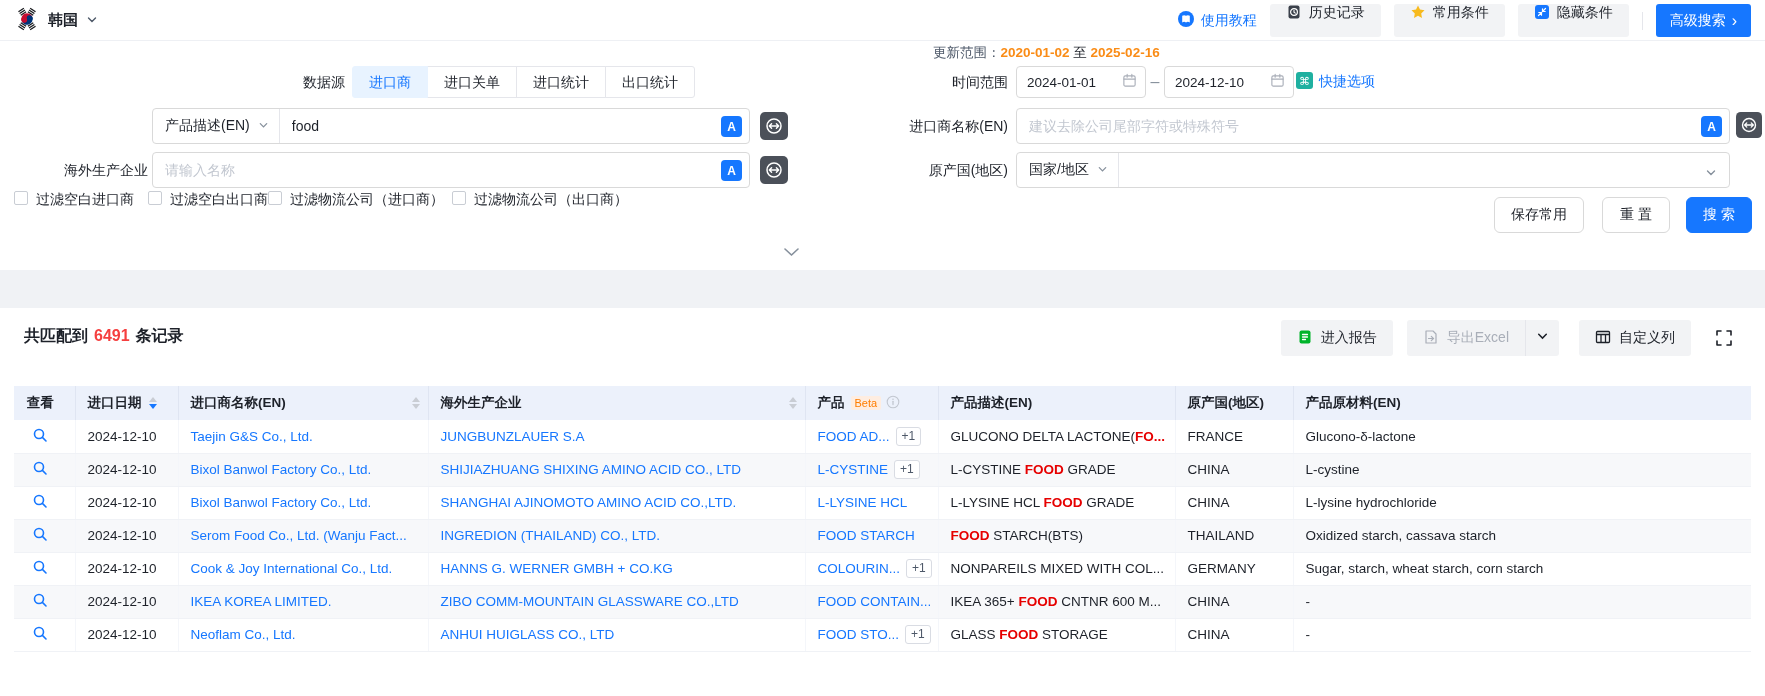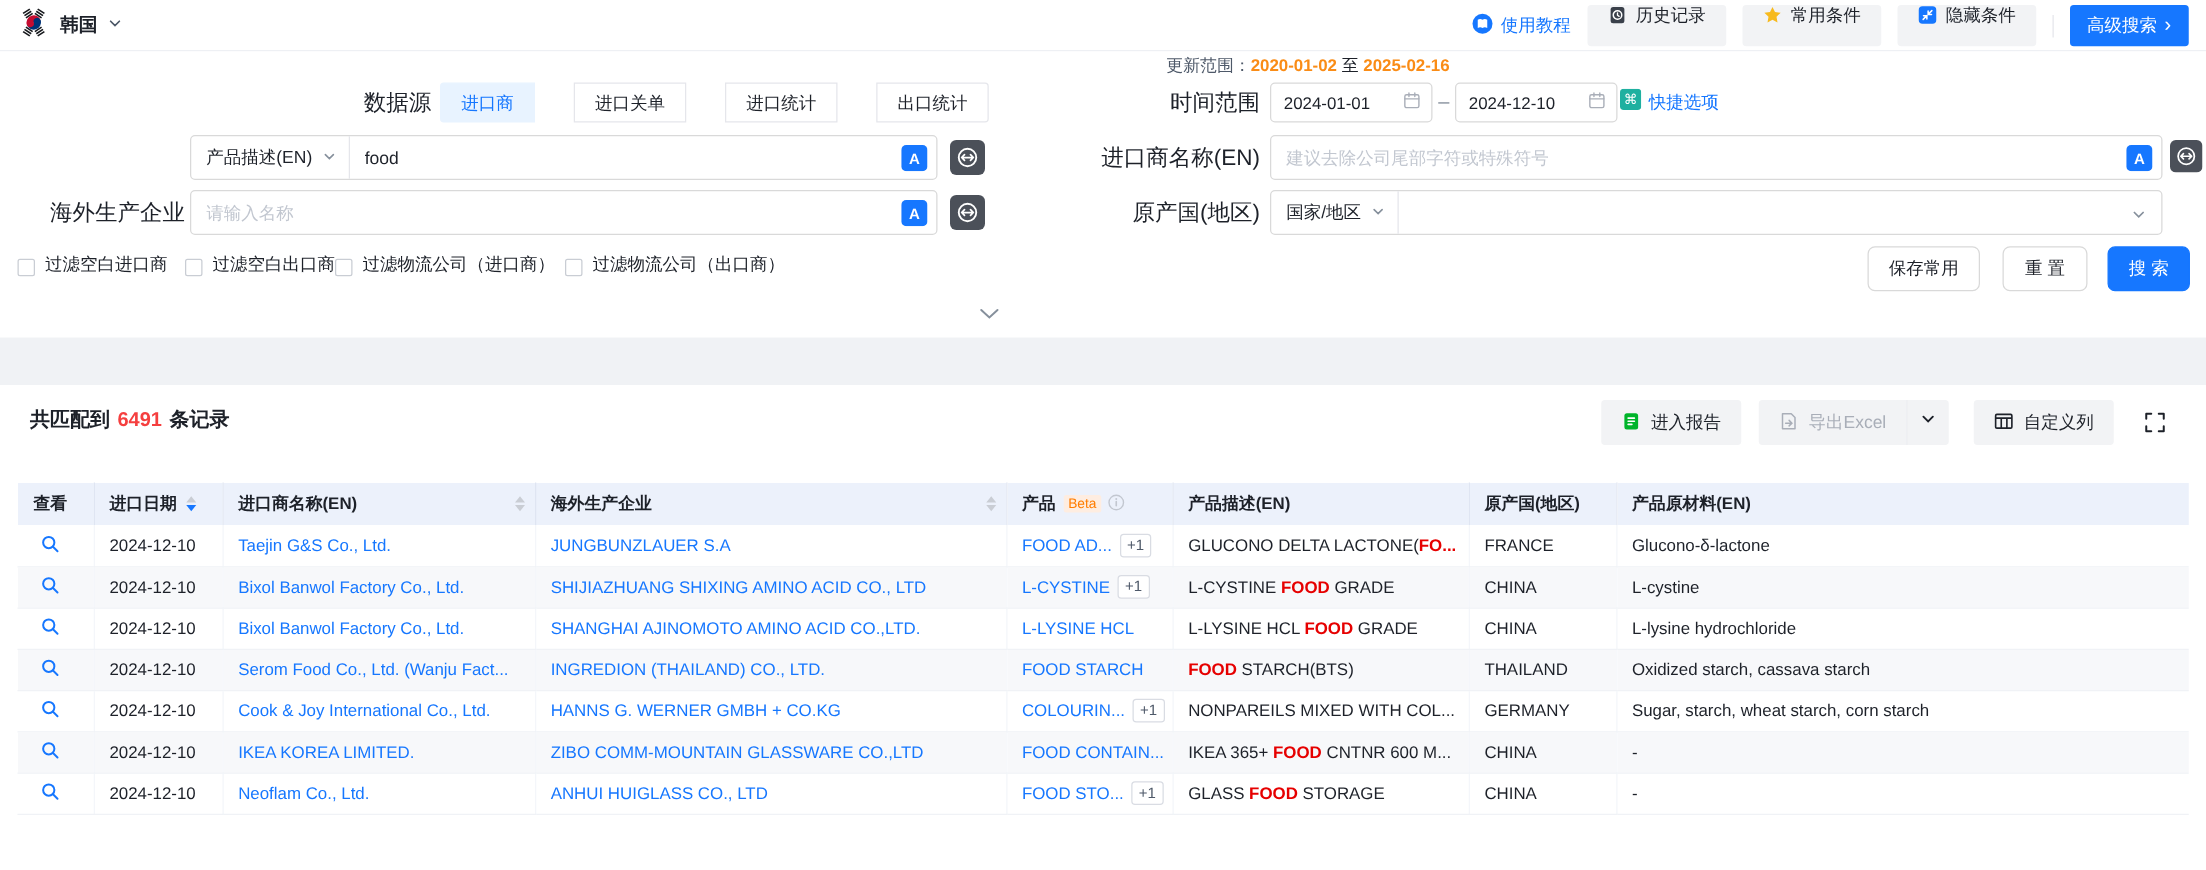--- a/index.html
+++ b/index.html
@@ -16,39 +16,39 @@
   .t-link { display:flex; align-items:center; gap:6px; color:#1677ff; font-size:14px; cursor:pointer; }
   .t-btn { display:flex; align-items:flex-start; gap:7px; height:33px; padding:0 16px; background:#f2f3f5; border-radius:3px; font-size:14px; color:#1d2129; cursor:pointer; }
   .t-divider { width:1px; height:18px; background:#e5e6eb; }
   .t-primary { display:flex; align-items:center; gap:6px; height:33px; padding:0 14px; background:#1677ff; color:#fff; border-radius:3px; font-size:14px; cursor:pointer;text-align:center; }
   .t-primary .arr { font-size:16px; line-height:1; }
   
   .filter-panel { position:absolute; top:41px; left:0; width:100%; height:229px; background:#fff; }
   .update-range { position:absolute; left:933px; top:3px; font-size:13.5px; color:#4e5969; }
   .update-range b { color:#fa8c16; font-weight:700; }
   .update-range .to { color:#1d2129; }
-  .form-label { position:absolute; font-size:18px; color:#1d2129; text-align:right; line-height:36px; white-space:nowrap; }
-  .tabs { position:absolute; left:352px; top:25px; display:flex;gap:32px; }
+  .form-label { position:absolute; font-size:14px; color:#1d2129; text-align:right; line-height:36px; white-space:nowrap; }
+  .tabs { position:absolute; left:352px; top:25px; display:flex; }
   .tab { height:32px; line-height:30px; padding:0 16px; font-size:14px; border:1px solid #e5e6eb; background:#fff; margin-left:-1px; cursor:pointer; white-space:nowrap; }
   .tab:first-child { border-radius:3px 0 0 3px; margin-left:0; }
   .tab:last-child { border-radius:0 3px 3px 0; }
   .tab.active { background:#e8f3ff; color:#1677ff; border-color:#e8f3ff; z-index:1; }
   .date-input { position:absolute; top:25px; width:130px; height:32px; border:1px solid #d9d9d9; border-radius:4px; display:flex; align-items:center; padding:0 8px 0 10px; font-size:13.5px; background:#fff; cursor:pointer; }
   .date-input .dval { flex:1; }
   .date-dash { position:absolute; top:25px; left:1147px; width:16px; text-align:center; line-height:32px; color:#86909c; }
   .quick { position:absolute; left:1296px; top:25px; height:32px; display:flex; align-items:center; gap:6px; cursor:pointer; }
   .quick-label { color:#1677ff; font-size:14px; }
   .input-group { position:absolute; height:36px; border:1px solid #d9d9d9; border-radius:4px; background:#fff; display:flex; align-items:center; }
   .ig-select { display:flex; align-items:center; gap:8px; padding:0 10px 0 12px; height:100%; border-right:1px solid #e5e6eb; font-size:14px; cursor:pointer; white-space:nowrap; }
   .ig-input { flex:1; height:100%; border:0; outline:none; padding:0 34px 0 12px; font-size:14px; font-family:"Liberation Sans",sans-serif; color:#1d2129; background:transparent; min-width:0; }
   .ig-input::placeholder { color:#c2c7d0; }
   .ig-trans { position:absolute; right:7px; top:7px; cursor:pointer; }
   .ig-chev { position:absolute; right:12px; top:12px; }
   .sq-btn { position:absolute; width:28px; height:28px; cursor:pointer; }
-  .checkbox-item { position:absolute; top:162px; display:flex; align-items:flex-end; gap:8px; font-size:14px; cursor:pointer; }
+  .checkbox-item { position:absolute; top:150px; display:flex; align-items:flex-start; gap:8px; font-size:14px; cursor:pointer; }
   .cb-box { width:14px; height:14px; border:1px solid #c9cdd4; border-radius:2px; background:#fff; }
   .f-btn { position:absolute; top:156px; height:36px; border:1px solid #d9d9d9; border-radius:6px; background:#fff; font-size:14px; color:#1d2129; display:flex; align-items:center; justify-content:center; cursor:pointer; }
   .f-btn.primary { background:#1677ff; border-color:#1677ff; color:#fff; }
   .collapse-tab { position:absolute; left:771px; top:202px; width:40px; height:18px; display:flex; align-items:center; justify-content:center; cursor:pointer; }
   
   .results-panel { position:absolute; top:308px; left:0; width:100%; height:388px; background:#fff; }
   .summary { position:absolute; left:24px; top:18px; font-size:16px; font-weight:700; display:flex; gap:6px; align-items:baseline; }
   .summary .cnt { color:#f53f3f; }
   .actions { position:absolute; right:28px; top:12px; height:36px; display:flex; align-items:center; }
   .a-btn { height:36px; display:flex; align-items:center; gap:8px; padding:0 16px; background:#f2f3f5; border-radius:3px; font-size:14px; cursor:pointer; white-space:nowrap; }

